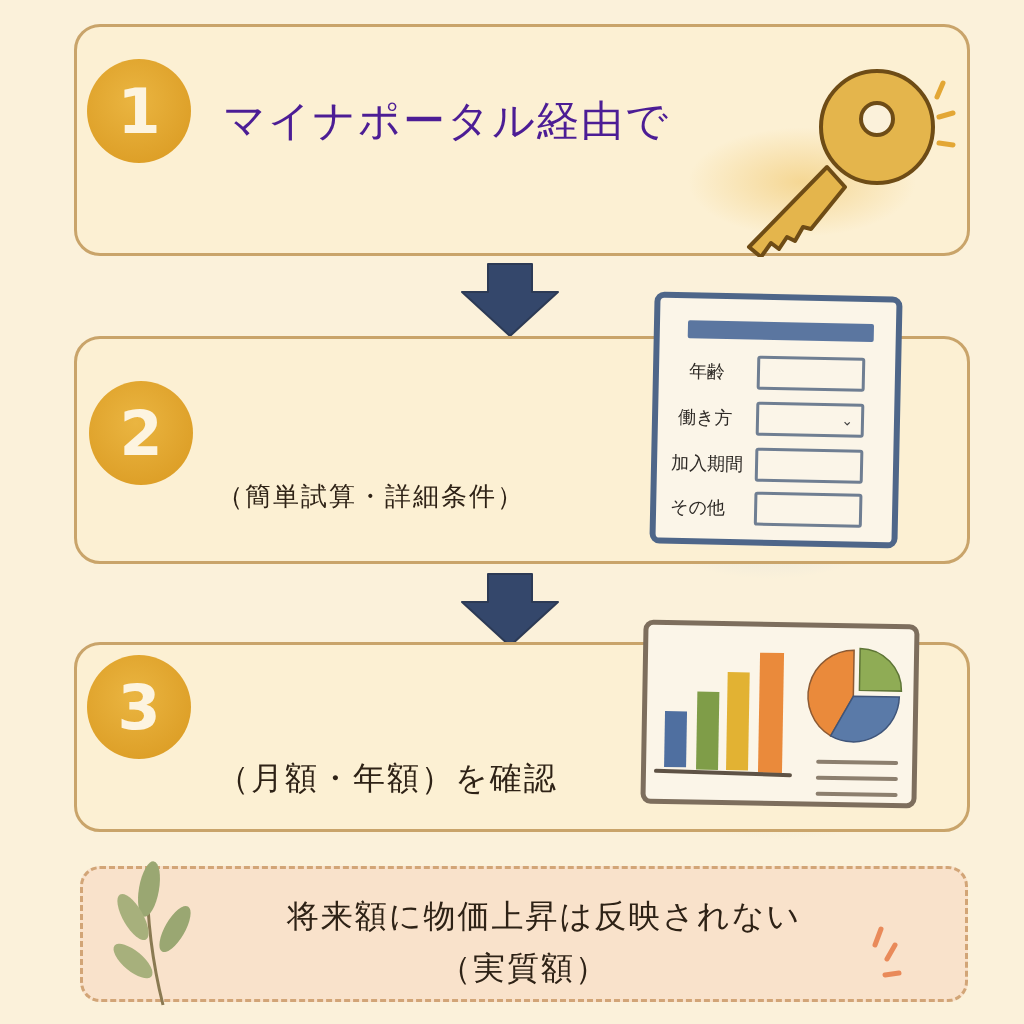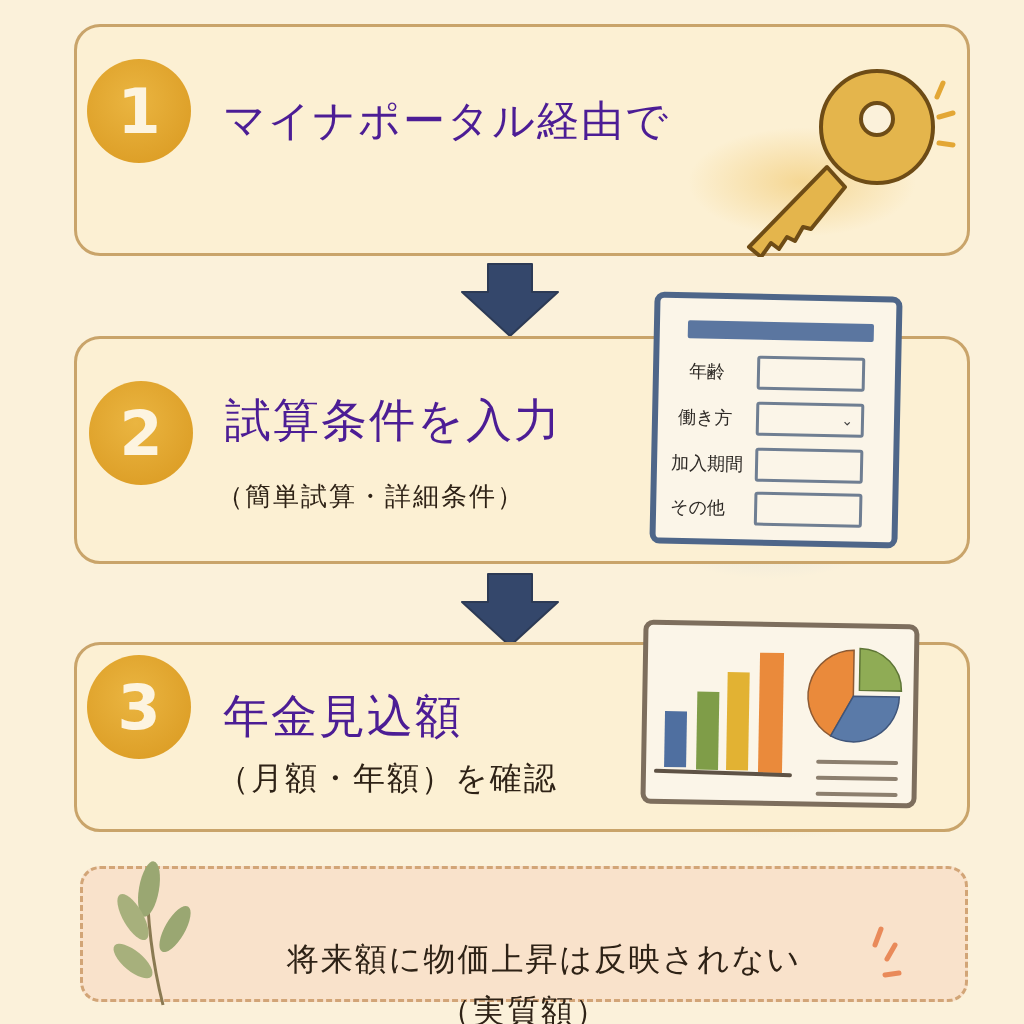--- a/index.html
+++ b/index.html
@@ -105,21 +105,21 @@
 
     
     .note {
       position: absolute; left: 80px; top: 866px; width: 888px; height: 136px;
       border: 3px dashed #d2a577;
       border-radius: 20px;
       background: #f9e2cb;
     }
     .note-text {
       position: absolute; left: 0; width: 100%; text-align: center;
-      font-size: 32px; letter-spacing: 2px; color: #2e2216; margin-top: 43px;
+      font-size: 32px; letter-spacing: 2px; color: #2e2216;
     }
     .note-line1 { top: 26px; padding-left: 40px; }
     .note-line2 { top: 78px; text-align: center; }
     .leaf-svg { position: absolute; left: 20px; top: -14px; }
     .spark-svg { position: absolute; right: 60px; top: 56px; }
   </style>
 </head>
 <body>
 
 <div class="step step1">
@@ -142,21 +142,20 @@
   </svg>
 </div>
 
 <svg class="arrow arrow1" width="104" height="76" viewBox="0 0 104 76">
   <path d="M30 2 L74 2 L74 30 L100 30 L52 74 L4 30 L30 30 Z" fill="#34476b" stroke="#2c3a55" stroke-width="2" stroke-linejoin="round"></path>
 </svg>
 
 <div class="form-wash"></div>
 <div class="step step2">
   <div class="num-circle">2</div>
-  <div class="title">試算条件を入力</div>
   <div class="subtitle">（簡単試算・詳細条件）</div>
 </div>
 <div class="form-card">
   <div class="form-header"></div>
   <div class="form-row" style="top:56px;">
     <span class="form-label" style="padding-left:16px;">年齢</span>
     <span class="form-field"></span>
   </div>
   <div class="form-row" style="top:102px;">
     <span class="form-label" style="padding-left:6px;">働き方</span>
@@ -174,21 +173,20 @@
   </div>
 </div>
 
 <svg class="arrow arrow2" width="104" height="76" viewBox="0 0 104 76">
   <path d="M30 2 L74 2 L74 30 L100 30 L52 74 L4 30 L30 30 Z" fill="#34476b" stroke="#2c3a55" stroke-width="2" stroke-linejoin="round"></path>
 </svg>
 
 <div class="chart-wash"></div>
 <div class="step step3">
   <div class="num-circle">3</div>
-  <div class="title">年金見込額</div>
   <div class="subtitle">（月額・年額）を確認</div>
 </div>
 <div class="chart-card">
   <svg width="266" height="174" viewBox="0 0 266 174">
     <rect x="18" y="86" width="22" height="56" fill="#4f6fa0"></rect>
     <rect x="50" y="66" width="22" height="78" fill="#7f9d48"></rect>
     <rect x="80" y="46" width="22" height="98" fill="#e2b233"></rect>
     <rect x="112" y="26" width="24" height="120" fill="#ea8a3b"></rect>
     <line x1="10" y1="146" x2="144" y2="148" stroke="#5e5245" stroke-width="4" stroke-linecap="round"></line>
     <g transform="translate(206,68)">

